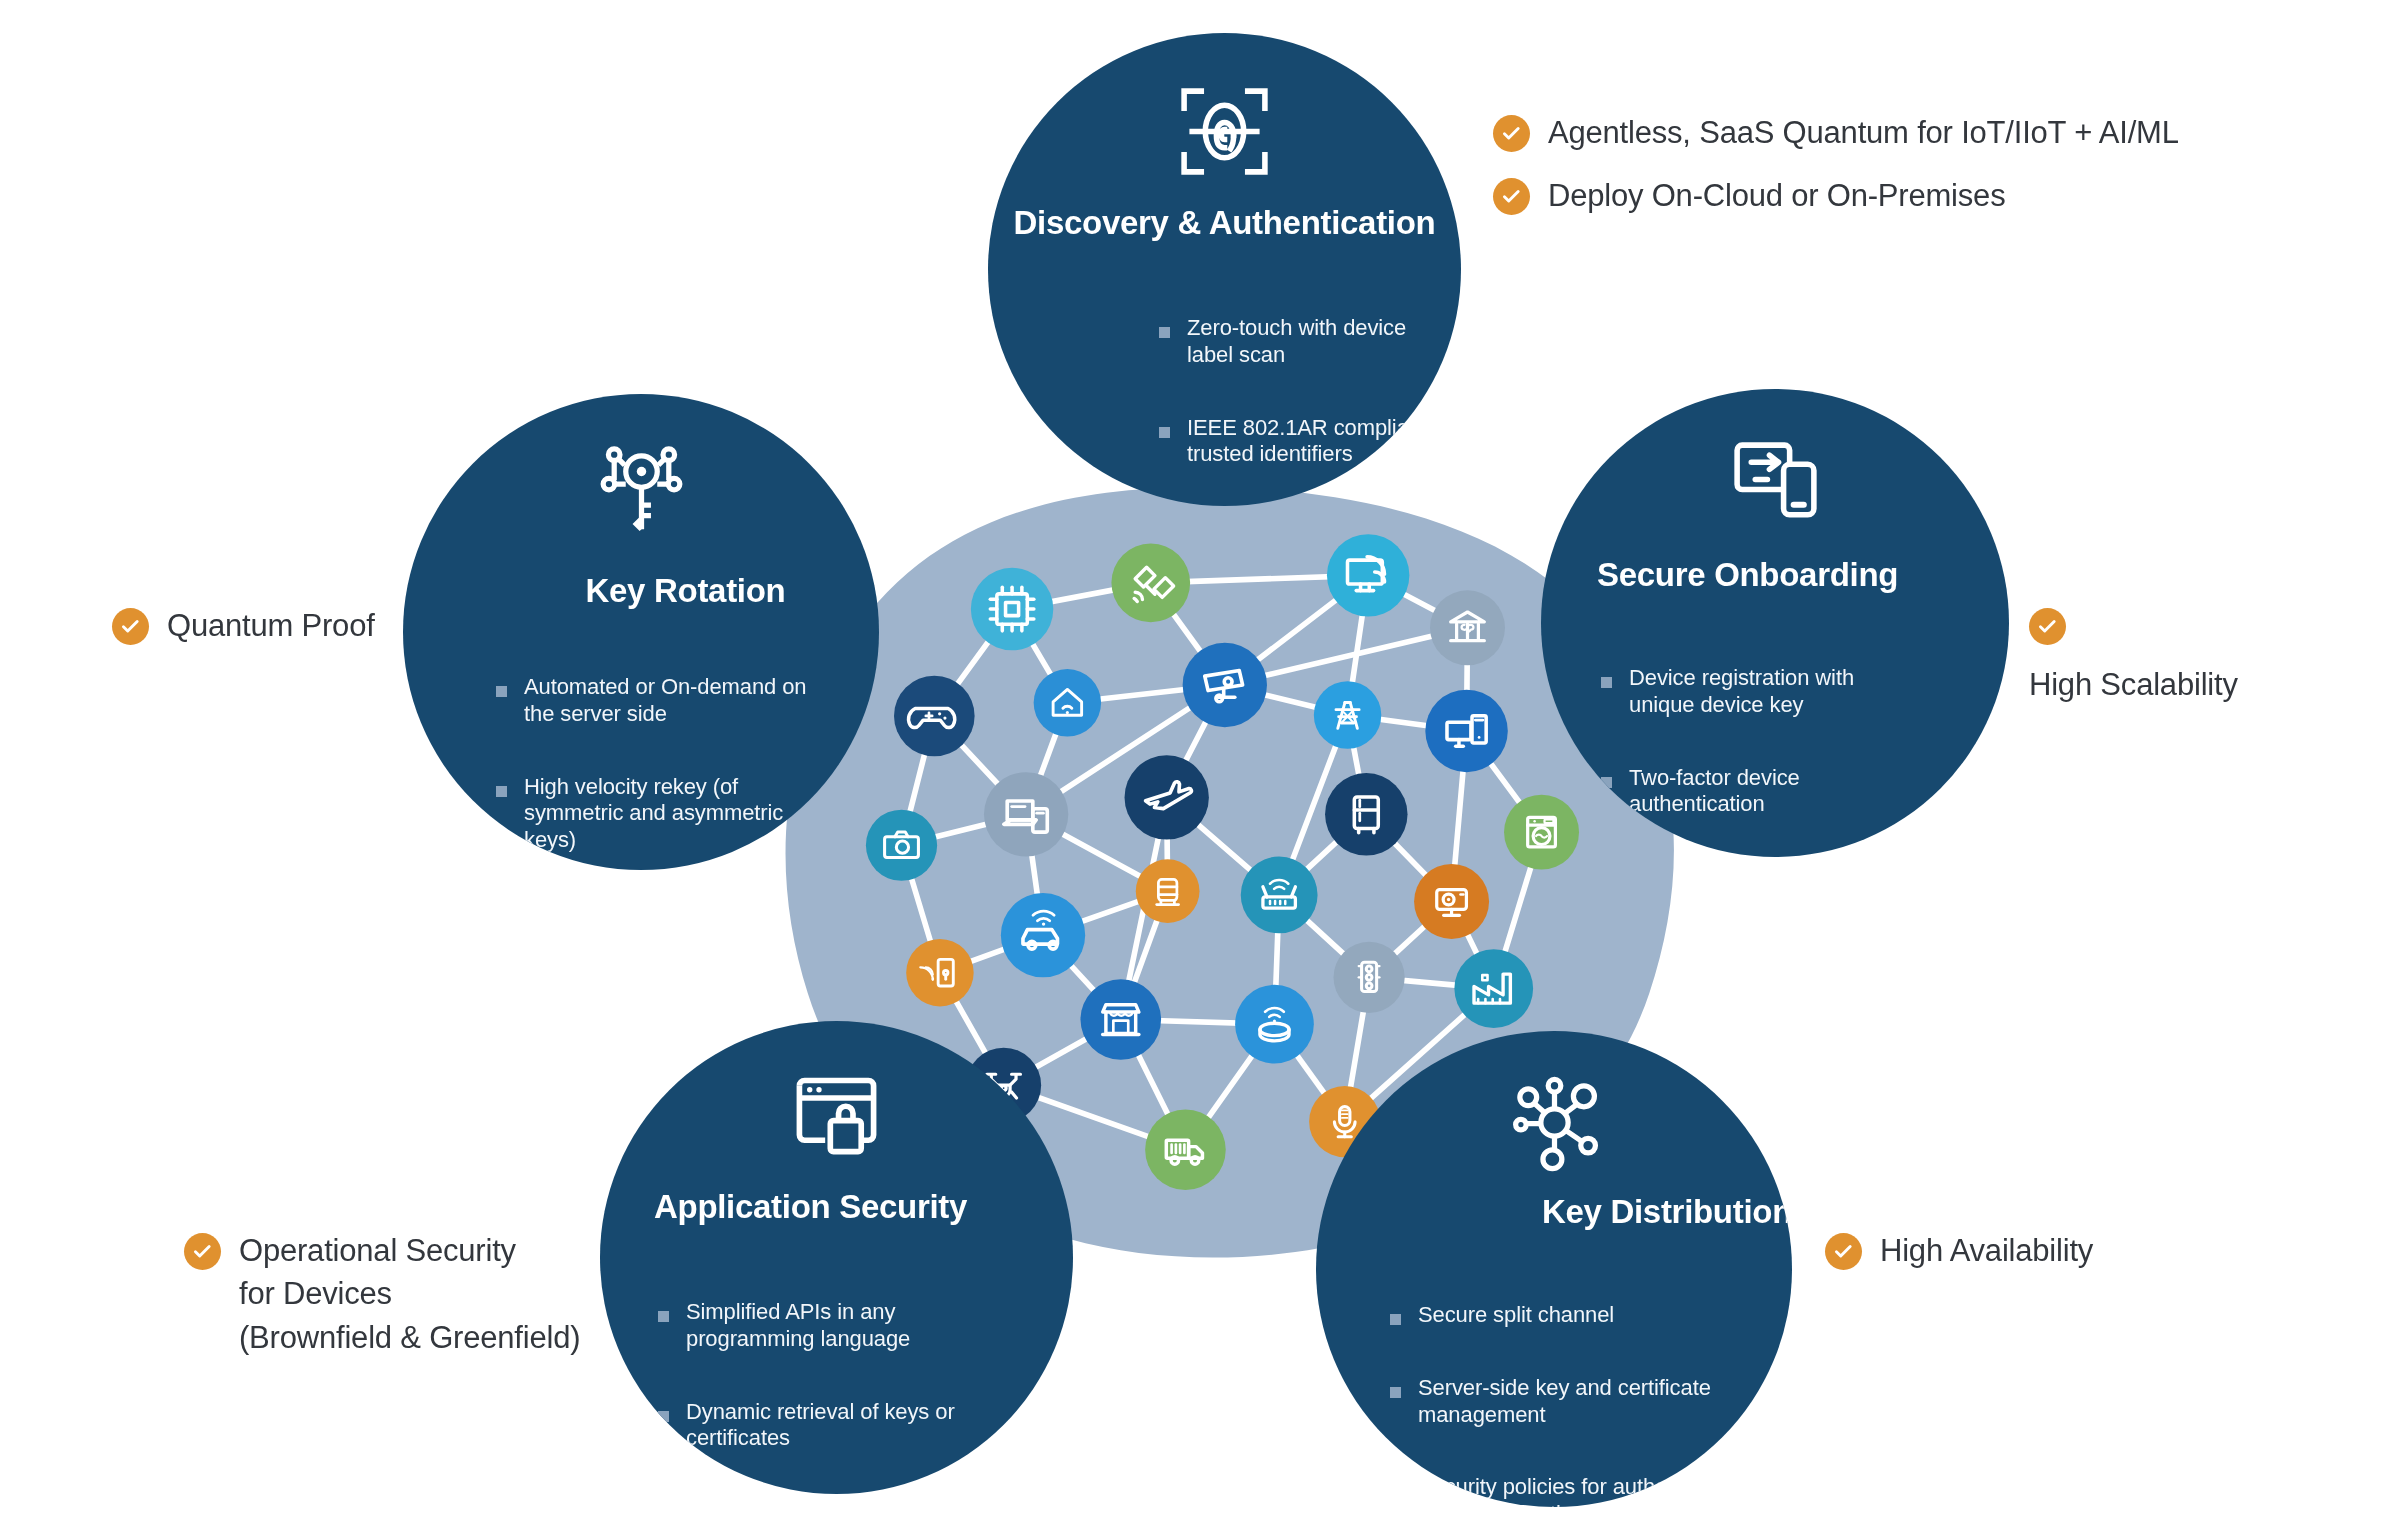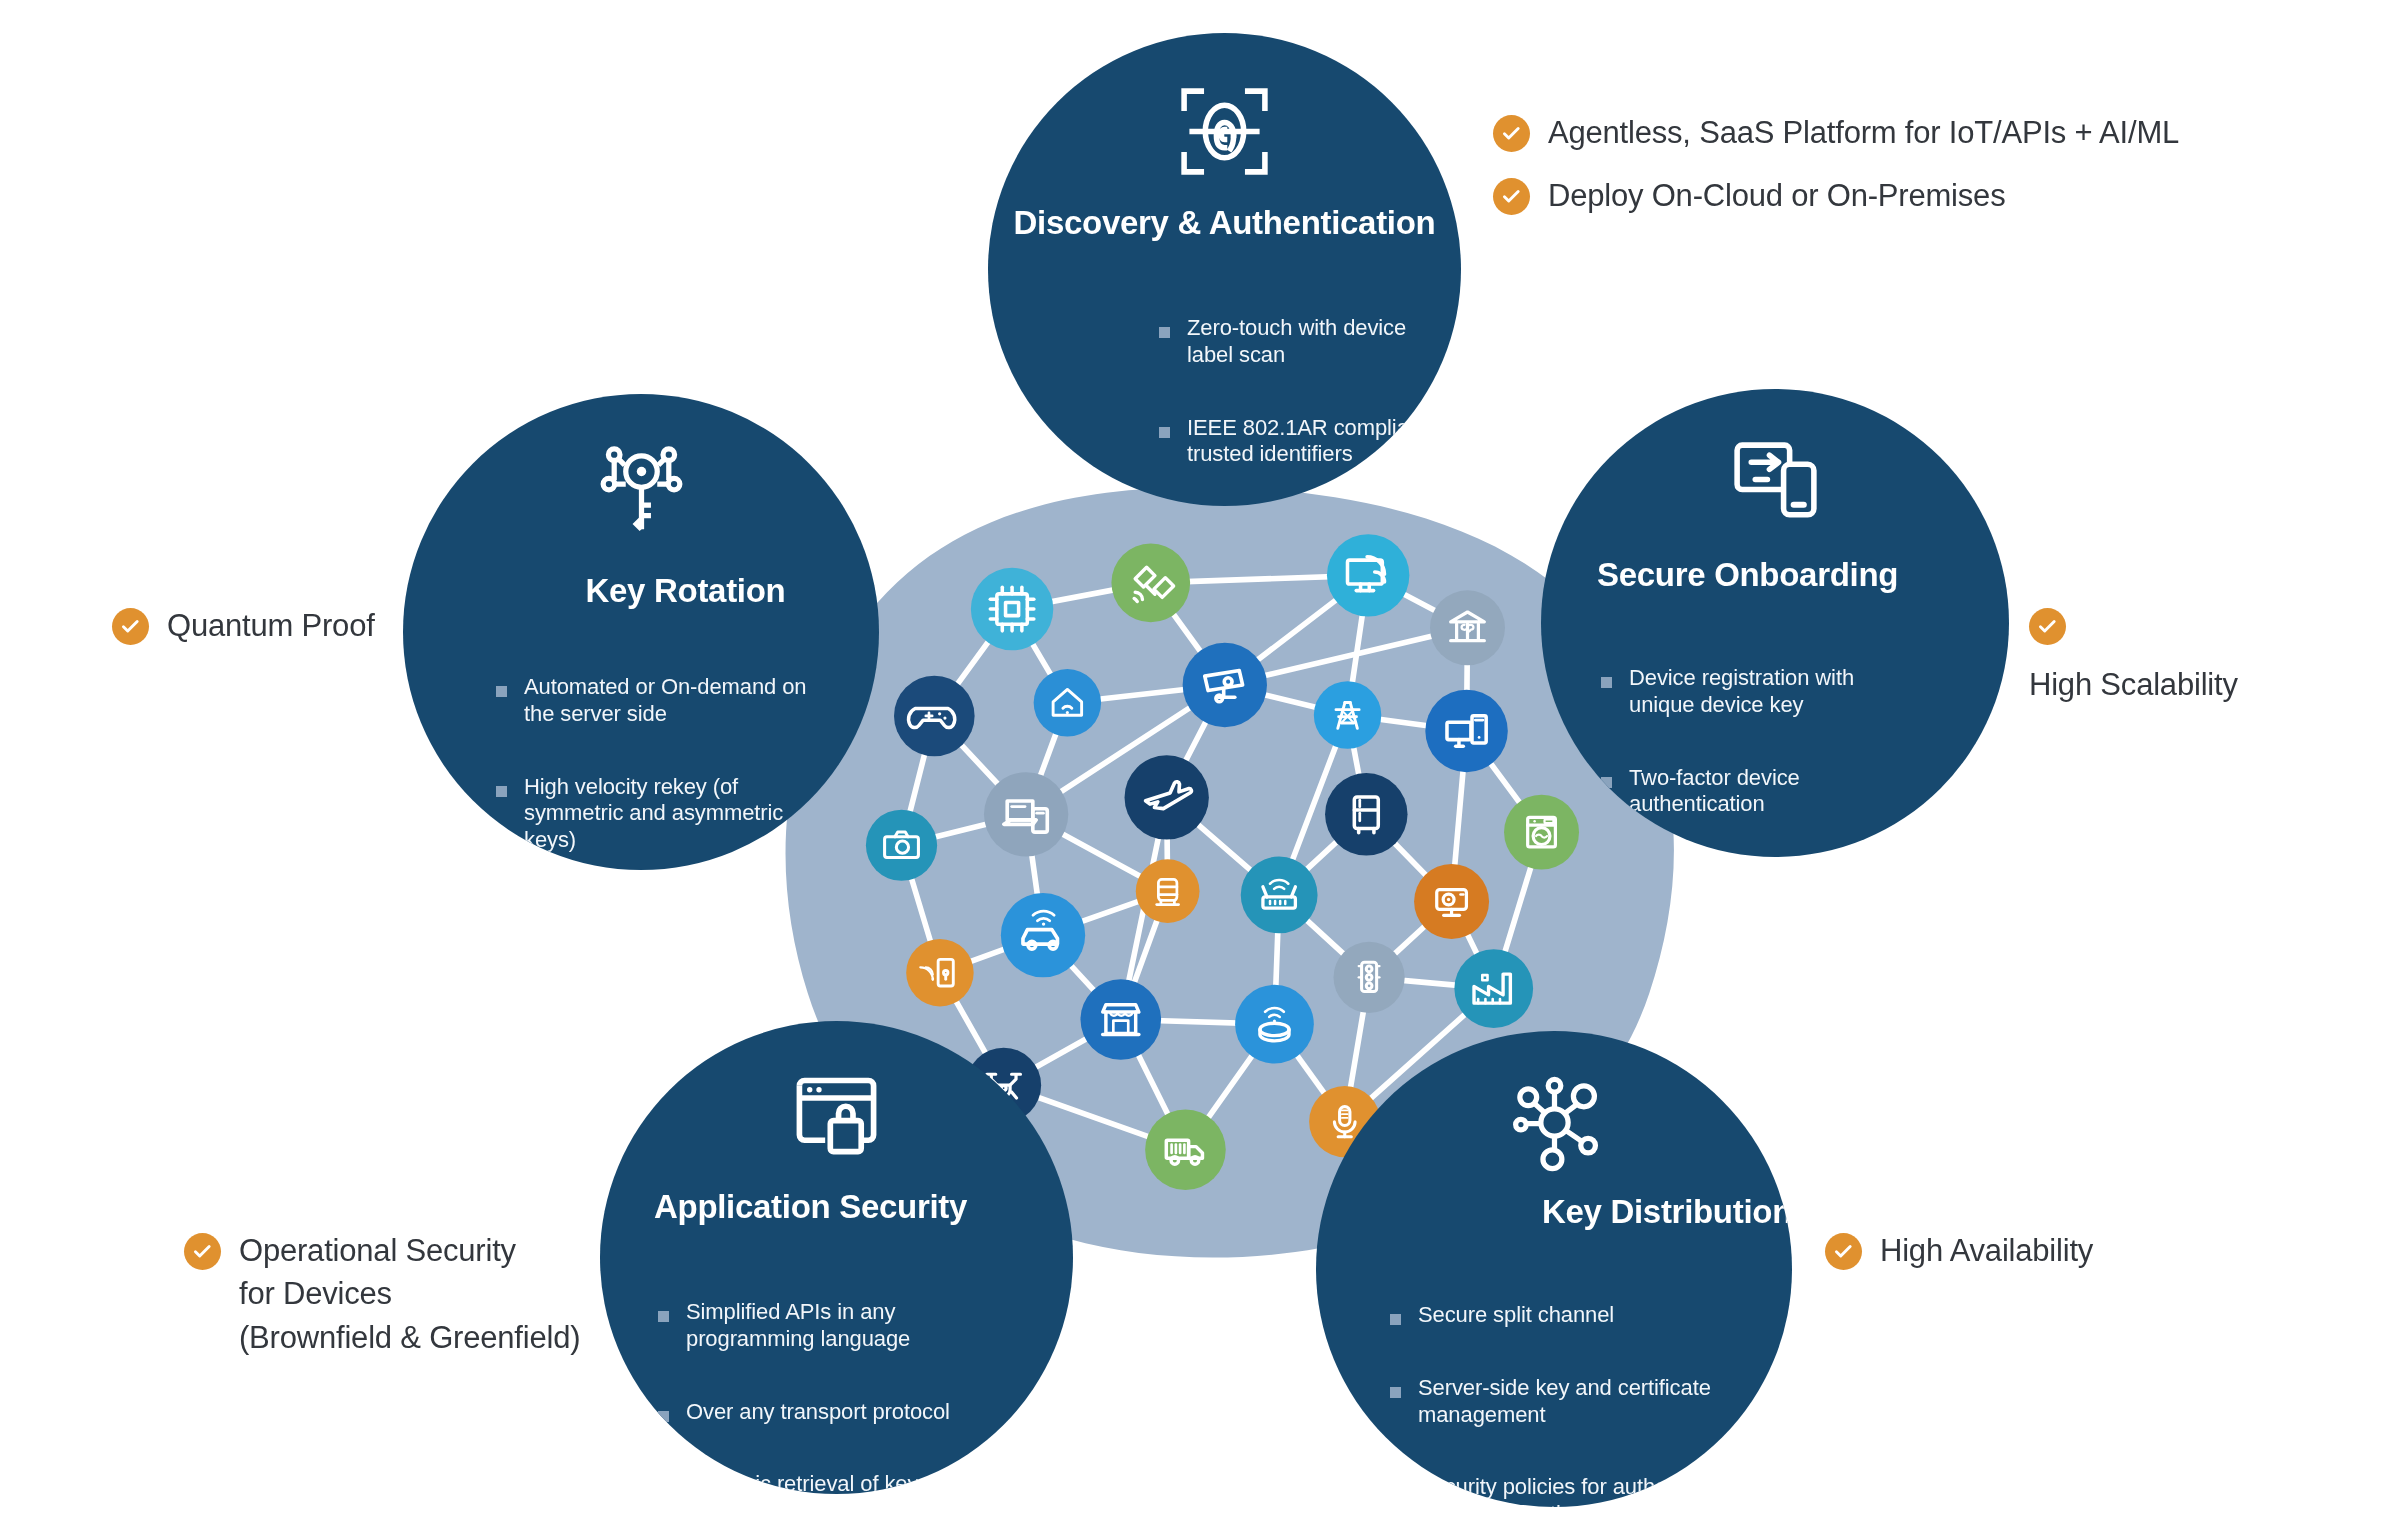--- a/index.html
+++ b/index.html
@@ -532,21 +532,20 @@
           <circle cx="24" cy="26" r="2.6" fill="#fff" stroke="none"></circle>
           <circle cx="33" cy="26" r="2.6" fill="#fff" stroke="none"></circle>
           <rect x="44" y="56" width="30" height="30" rx="3" fill="#17496f"></rect>
           <path d="M52 56v-7a7 7 0 0114 0v7"></path>
         </g>
       </svg>
     </div>
     <div class="ptitle">Application Security</div>
     <ul class="plist">
       <li>Simplified APIs in any programming language</li>
-      <li>Over any transport protocol</li>
       <li>Dynamic retrieval of keys or certificates</li>
     </ul>
   </div>
 
   <div class="petal" id="petal-keydist">
     <div class="picon">
       <svg width="105" height="105" viewBox="0 0 100 100">
         <g fill="none" stroke="#fff" stroke-width="5">
           <circle cx="50" cy="50" r="13"></circle>
           <circle cx="25" cy="26" r="8"></circle>
@@ -566,21 +565,21 @@
       <li>Security policies for authentication and authorization</li>
     </ul>
   </div>
 
   <div class="checkitem" id="chk-agentless">
     <span class="check-badge">
       <svg width="20.6" height="20.6" viewBox="0 0 24 24">
           <path d="M4 12.5l5 5L20 6.5" fill="none" stroke="#fff" stroke-width="3.4" stroke-linecap="round" stroke-linejoin="round"></path>
         </svg>
     </span>
-    <span class="check-text">Agentless, SaaS Platform for IoT/APIs + AI/ML</span>
+    <span class="check-text">Agentless, SaaS Quantum for IoT/IIoT + AI/ML</span>
   </div>
 
   <div class="checkitem" id="chk-deploy">
     <span class="check-badge">
       <svg width="20.6" height="20.6" viewBox="0 0 24 24">
           <path d="M4 12.5l5 5L20 6.5" fill="none" stroke="#fff" stroke-width="3.4" stroke-linecap="round" stroke-linejoin="round"></path>
         </svg>
     </span>
     <span class="check-text">Deploy On-Cloud or On-Premises</span>
   </div>

